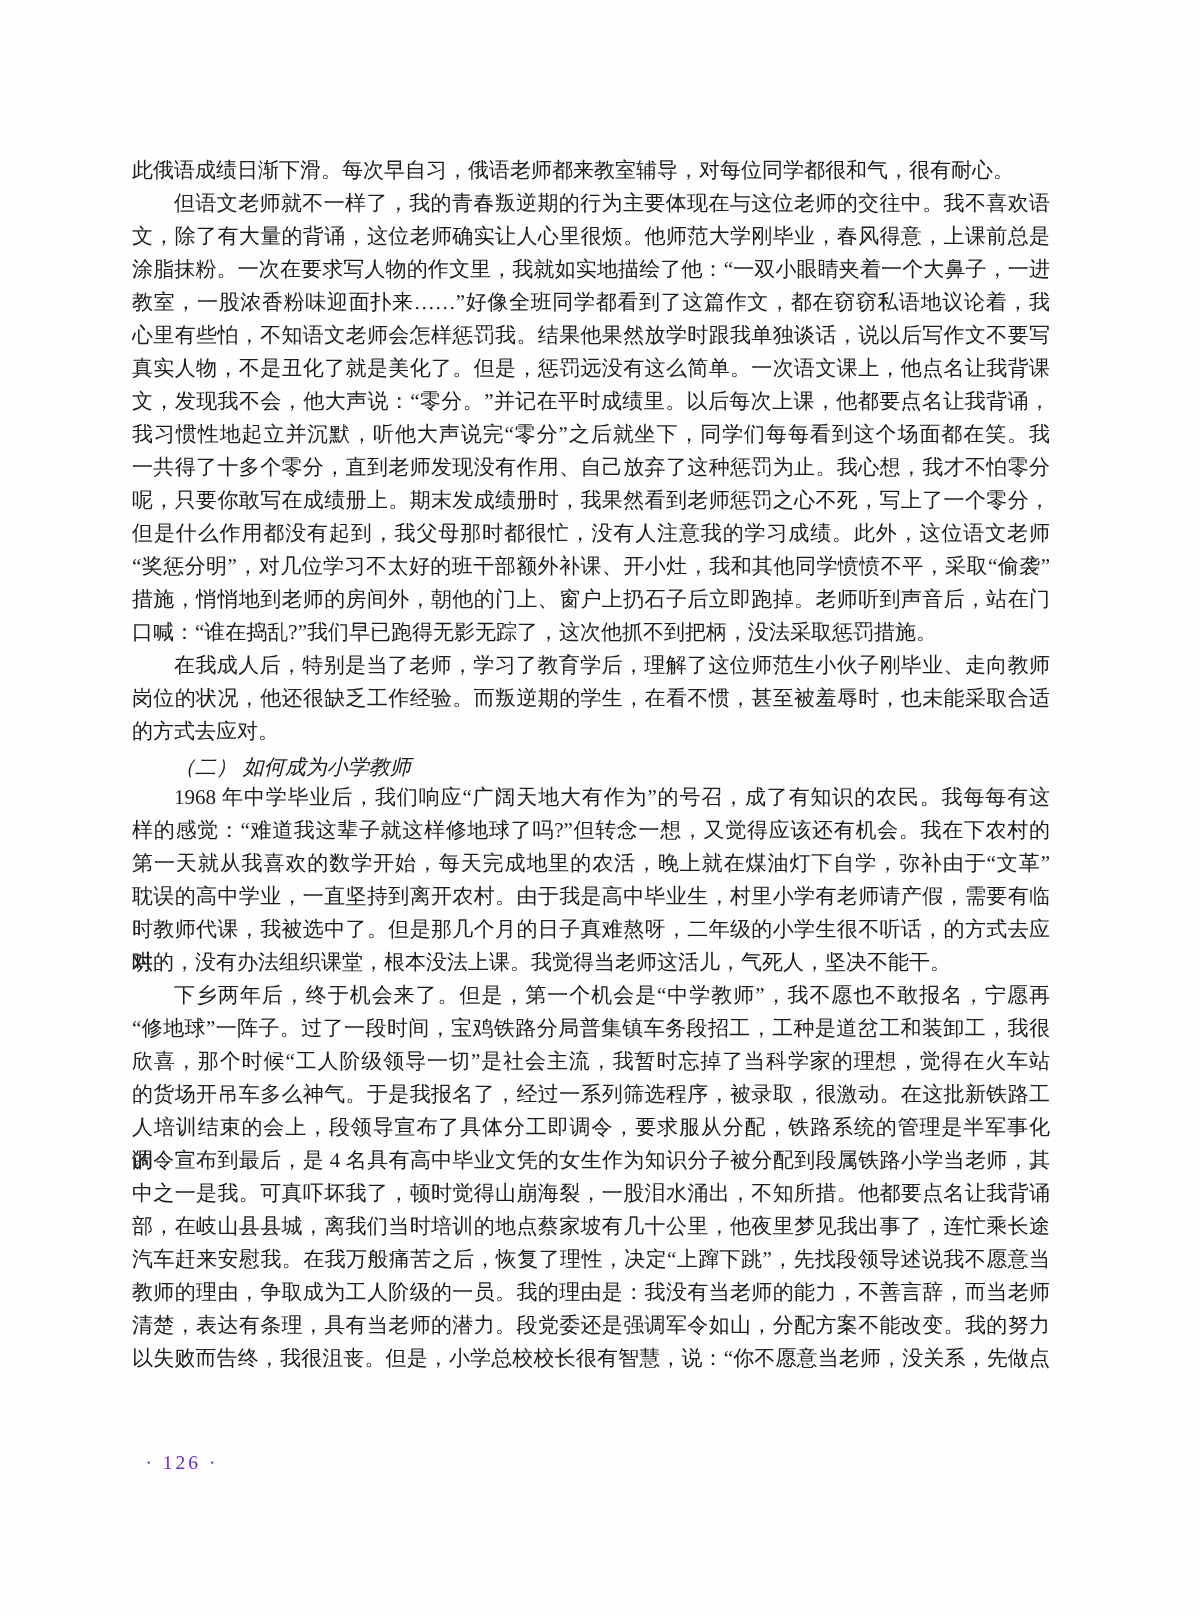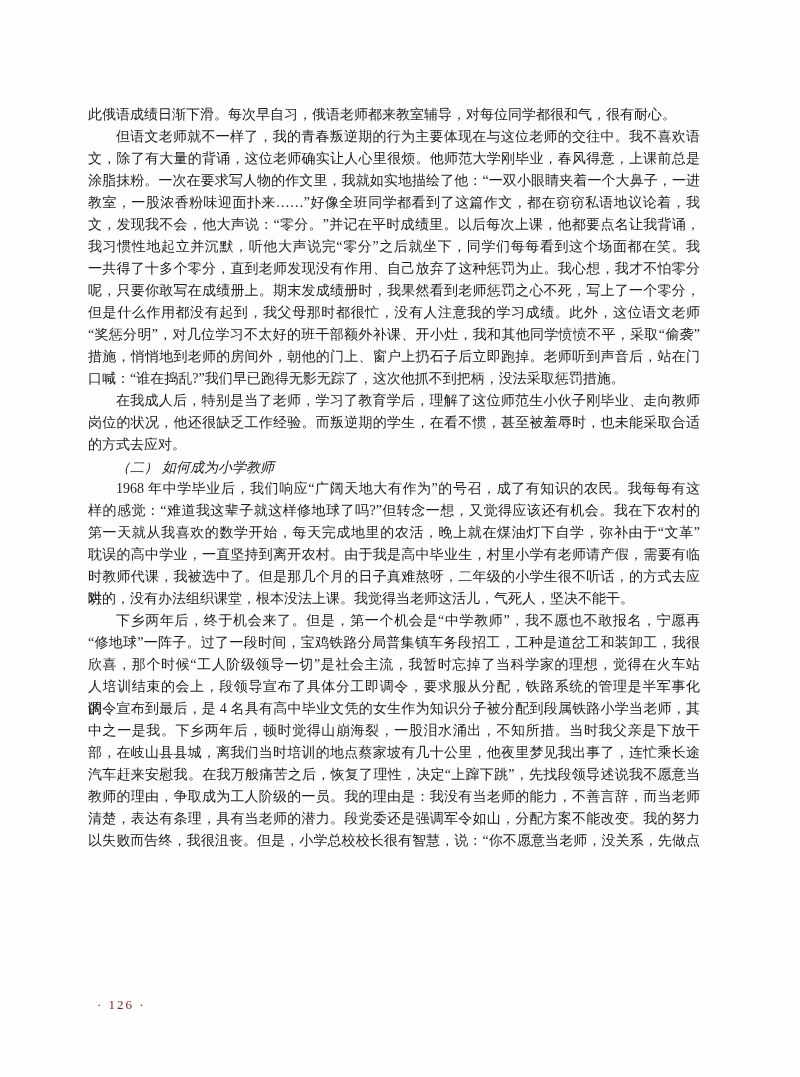--- a/index.html
+++ b/index.html
@@ -37,38 +37,40 @@
   .line.indent {
     padding-left: 28px;
   }
   .line.heading {
     font-style: italic;
     font-family: Liberation Sans, sans-serif;
   }
   .page-number {
     position: absolute;
     left: 97px;
-    top: 996px;
+    top: 966px;
     font-size: 13px;
     line-height: 18px;
     letter-spacing: 2px;
-    color: #7f1d1d;
+    color: #6d28d9;
     text-align: right;
   }
 </style>
 </head>
 <body>
 
 <div class="page">
   <div class="text-block" id="text-block">
       <div class="line end">此俄语成绩日渐下滑。每次早自习，俄语老师都来教室辅导，对每位同学都很和气，很有耐心。</div>
       <div class="line indent">但语文老师就不一样了，我的青春叛逆期的行为主要体现在与这位老师的交往中。我不喜欢语</div>
       <div class="line">文，除了有大量的背诵，这位老师确实让人心里很烦。他师范大学刚毕业，春风得意，上课前总是</div>
       <div class="line">涂脂抹粉。一次在要求写人物的作文里，我就如实地描绘了他：“一双小眼睛夹着一个大鼻子，一进</div>
       <div class="line">教室，一股浓香粉味迎面扑来……”好像全班同学都看到了这篇作文，都在窃窃私语地议论着，我</div>
+      <div class="line">心里有些怕，不知语文老师会怎样惩罚我。结果他果然放学时跟我单独谈话，说以后写作文不要写</div>
+      <div class="line">真实人物，不是丑化了就是美化了。但是，惩罚远没有这么简单。一次语文课上，他点名让我背课</div>
       <div class="line">文，发现我不会，他大声说：“零分。”并记在平时成绩里。以后每次上课，他都要点名让我背诵，</div>
       <div class="line">我习惯性地起立并沉默，听他大声说完“零分”之后就坐下，同学们每每看到这个场面都在笑。我</div>
       <div class="line">一共得了十多个零分，直到老师发现没有作用、自己放弃了这种惩罚为止。我心想，我才不怕零分</div>
       <div class="line">呢，只要你敢写在成绩册上。期末发成绩册时，我果然看到老师惩罚之心不死，写上了一个零分，</div>
       <div class="line">但是什么作用都没有起到，我父母那时都很忙，没有人注意我的学习成绩。此外，这位语文老师</div>
       <div class="line">“奖惩分明”，对几位学习不太好的班干部额外补课、开小灶，我和其他同学愤愤不平，采取“偷袭”</div>
       <div class="line">措施，悄悄地到老师的房间外，朝他的门上、窗户上扔石子后立即跑掉。老师听到声音后，站在门</div>
       <div class="line end">口喊：“谁在捣乱?”我们早已跑得无影无踪了，这次他抓不到把柄，没法采取惩罚措施。</div>
       <div class="line indent">在我成人后，特别是当了老师，学习了教育学后，理解了这位师范生小伙子刚毕业、走向教师</div>
       <div class="line">岗位的状况，他还很缺乏工作经验。而叛逆期的学生，在看不惯，甚至被羞辱时，也未能采取合适</div>
@@ -76,23 +78,24 @@
       <div class="line indent end heading">（二） 如何成为小学教师</div>
       <div class="line indent">1968 年中学毕业后，我们响应“广阔天地大有作为”的号召，成了有知识的农民。我每每有这</div>
       <div class="line">样的感觉：“难道我这辈子就这样修地球了吗?”但转念一想，又觉得应该还有机会。我在下农村的</div>
       <div class="line">第一天就从我喜欢的数学开始，每天完成地里的农活，晚上就在煤油灯下自学，弥补由于“文革”</div>
       <div class="line">耽误的高中学业，一直坚持到离开农村。由于我是高中毕业生，村里小学有老师请产假，需要有临</div>
       <div class="line">时教师代课，我被选中了。但是那几个月的日子真难熬呀，二年级的小学生很不听话，的方式去应对</div>
       <div class="line end">哄的，没有办法组织课堂，根本没法上课。我觉得当老师这活儿，气死人，坚决不能干。</div>
       <div class="line indent">下乡两年后，终于机会来了。但是，第一个机会是“中学教师”，我不愿也不敢报名，宁愿再</div>
       <div class="line">“修地球”一阵子。过了一段时间，宝鸡铁路分局普集镇车务段招工，工种是道岔工和装卸工，我很</div>
       <div class="line">欣喜，那个时候“工人阶级领导一切”是社会主流，我暂时忘掉了当科学家的理想，觉得在火车站</div>
+      <div class="line">的货场开吊车多么神气。于是我报名了，经过一系列筛选程序，被录取，很激动。在这批新铁路工</div>
       <div class="line">人培训结束的会上，段领导宣布了具体分工即调令，要求服从分配，铁路系统的管理是半军事化的。</div>
       <div class="line">调令宣布到最后，是 4 名具有高中毕业文凭的女生作为知识分子被分配到段属铁路小学当老师，其</div>
-      <div class="line">中之一是我。下乡两年后，顿时觉得山崩海裂，一股泪水涌出，不知所措。当时我父亲是下放干</div>
+      <div class="line">中之一是我。可真吓坏我了，顿时觉得山崩海裂，一股泪水涌出，不知所措。他都要点名让我背诵</div>
       <div class="line">部，在岐山县县城，离我们当时培训的地点蔡家坡有几十公里，他夜里梦见我出事了，连忙乘长途</div>
       <div class="line">汽车赶来安慰我。在我万般痛苦之后，恢复了理性，决定“上蹿下跳”，先找段领导述说我不愿意当</div>
       <div class="line">教师的理由，争取成为工人阶级的一员。我的理由是：我没有当老师的能力，不善言辞，而当老师</div>
       <div class="line">清楚，表达有条理，具有当老师的潜力。段党委还是强调军令如山，分配方案不能改变。我的努力</div>
       <div class="line">以失败而告终，我很沮丧。但是，小学总校校长很有智慧，说：“你不愿意当老师，没关系，先做点</div>
     </div>
   <div class="page-number">· 126 ·</div>
 </div>
 
 </body></html>

